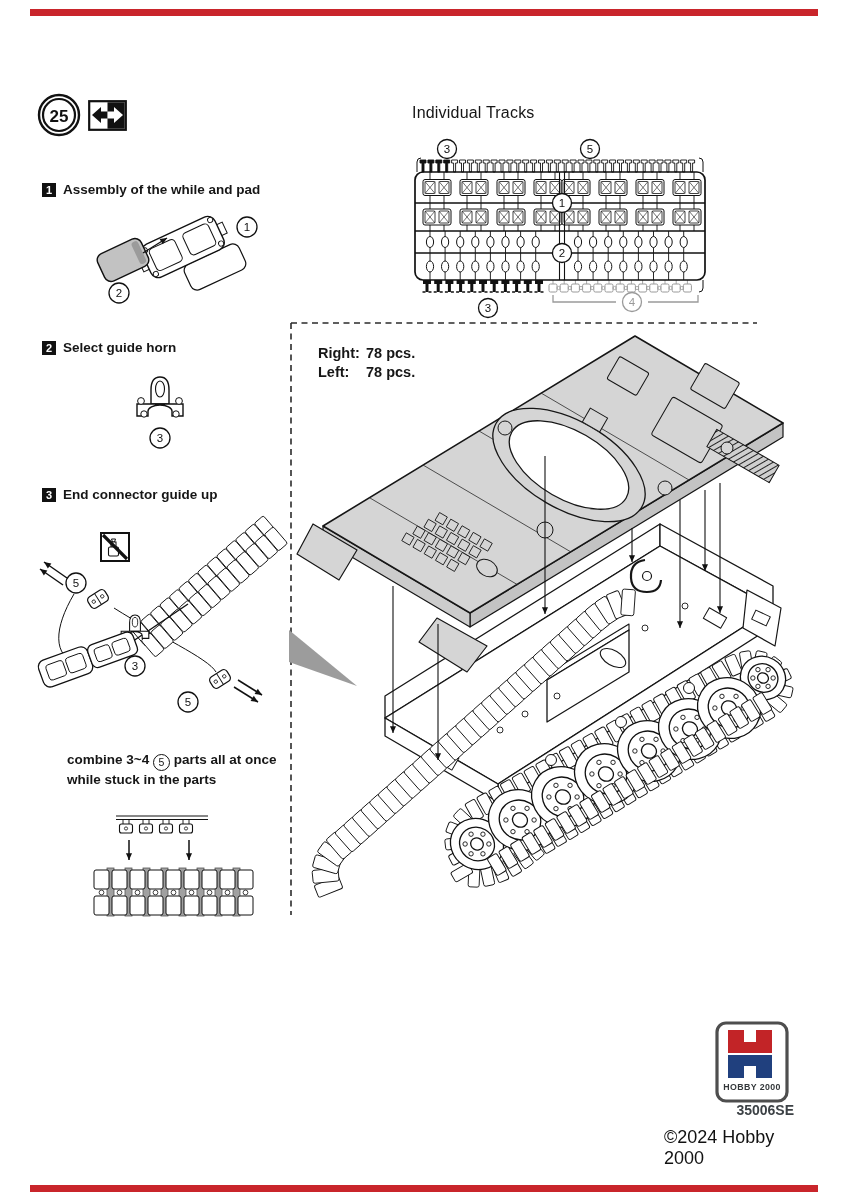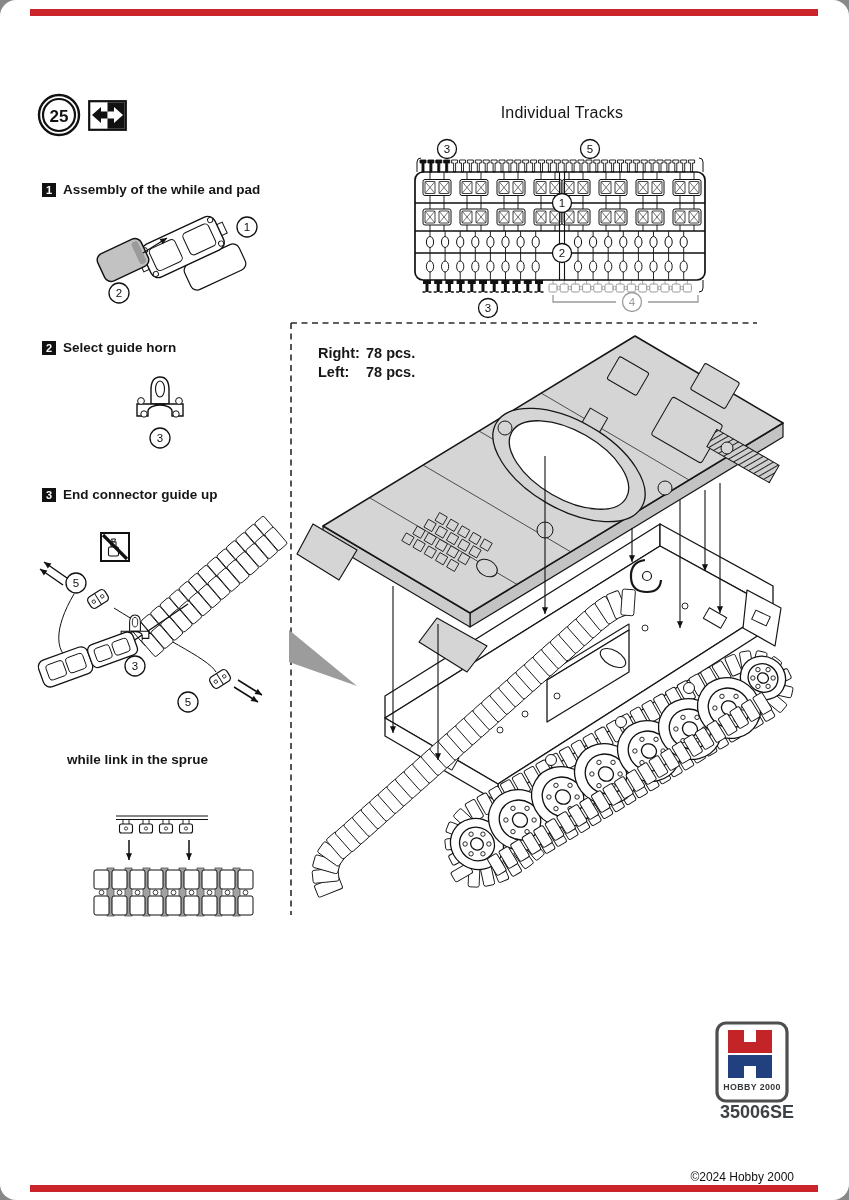--- a/index.html
+++ b/index.html
@@ -1,35 +1,35 @@
 <!DOCTYPE html>
 <html><head>
 <meta charset="utf-8">
 <style>
   html,body{margin:0;padding:0;background:#888;}
   #page{position:relative;width:849px;height:1200px;background:#fff;margin:0 auto;
-        font-family:"Liberation Sans",sans-serif;color:#161616;overflow:hidden;border-radius:16px;}
+        font-family:"Liberation Sans",sans-serif;color:#161616;overflow:hidden;}
   .abs{position:absolute;}
   .bar{background:#c9252b;height:7px;width:788px;left:30px;}
-  .title{font-size:16px;letter-spacing:.2px;text-align:center;width:300px;}
+  .title{font-size:16px;letter-spacing:.2px;text-align:left;width:300px;}
   .qty{font-size:14.5px;line-height:19px;font-weight:bold;}
   .qty .lab{display:inline-block;width:48px;}
   .step-h{font-size:13.5px;font-weight:bold;display:flex;align-items:center;gap:7px;}
   .badge{display:inline-block;width:14px;height:14px;background:#111;color:#fff;
          font-size:11px;font-weight:bold;text-align:center;line-height:14px;}
   .tip{font-size:13.5px;font-weight:bold;line-height:18px;}
   .tip .sq{display:inline-block;width:11px;height:11px;background:#111;margin-right:6px;}
   .tip .ind{padding-left:17px;font-weight:bold;}
   .circ{display:inline-block;width:15px;height:15px;border:1.3px solid #111;border-radius:50%;
         font-size:10.5px;font-weight:normal;text-align:center;line-height:15px;vertical-align:-2px;}
   svg{overflow:visible;font-family:"Liberation Sans",sans-serif;}
   .co{font-size:11.5px;fill:#111;text-anchor:middle;font-weight:normal;}
   .cog{fill:#9a9a9a;}
-  #code{font-size:18px;font-weight:bold;color:#3c4145;text-align:right;width:110px;}
-  #copyright{font-size:12px;color:#111;text-align:right;width:130px;margin-top:43px;}
+  #code{font-size:14px;font-weight:bold;color:#3c4145;text-align:right;width:110px;}
+  #copyright{font-size:18px;color:#111;width:130px;}
 </style>
 </head>
 <body>
 
 <div id="page">
 
   <div class="abs bar" style="top:9px"></div>
   <div class="abs bar" style="top:1185px"></div>
 
   <svg class="abs" style="left:36px;top:92px" width="46" height="46">
@@ -601,21 +601,22 @@
       <circle cx="97" cy="160" r="10" fill="#fff" stroke="#111" stroke-width="1.3"></circle>
       <text class="co" x="97" y="160" dy="4">3</text>
     </g>
     <g>
       <circle cx="150" cy="196" r="10" fill="#fff" stroke="#111" stroke-width="1.3"></circle>
       <text class="co" x="150" y="196" dy="4">5</text>
     </g>
   </svg>
 
   <div class="abs tip" style="left:50px;top:751px;width:240px">
-    <div class="ind">while link in the sprue</div>
+    <div class="ind"><span>combine 3~4</span> <span class="circ">5</span> <span>parts all at once</span></div>
+    <div class="ind">while stuck in the parts</div>
   </div>
   <svg class="abs" style="left:88px;top:810px" width="178" height="112">
     <line x1="28" y1="6" x2="120" y2="6" stroke="#111" stroke-width="1"></line>
     <line x1="28" y1="9.5" x2="120" y2="9.5" stroke="#111" stroke-width="1"></line>
     <g id="tip-conn">
         <line x1="35" y1="9.5" x2="35" y2="14" stroke="#111" stroke-width="0.9"></line>
         <line x1="41" y1="9.5" x2="41" y2="14" stroke="#111" stroke-width="0.9"></line>
         <rect x="31.5" y="14" width="13" height="9" rx="2" fill="#fff" stroke="#111" stroke-width="1.1"></rect>
         <circle cx="38" cy="18.5" r="1.6" fill="#fff" stroke="#111" stroke-width="0.8"></circle>
         <line x1="55" y1="9.5" x2="55" y2="14" stroke="#111" stroke-width="0.9"></line>

